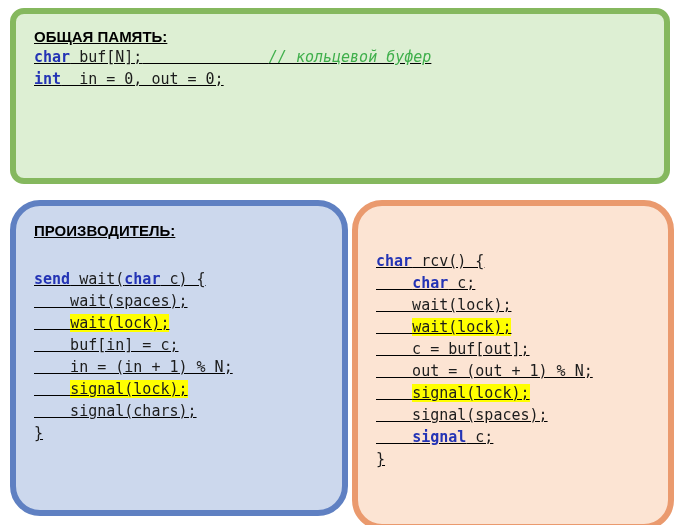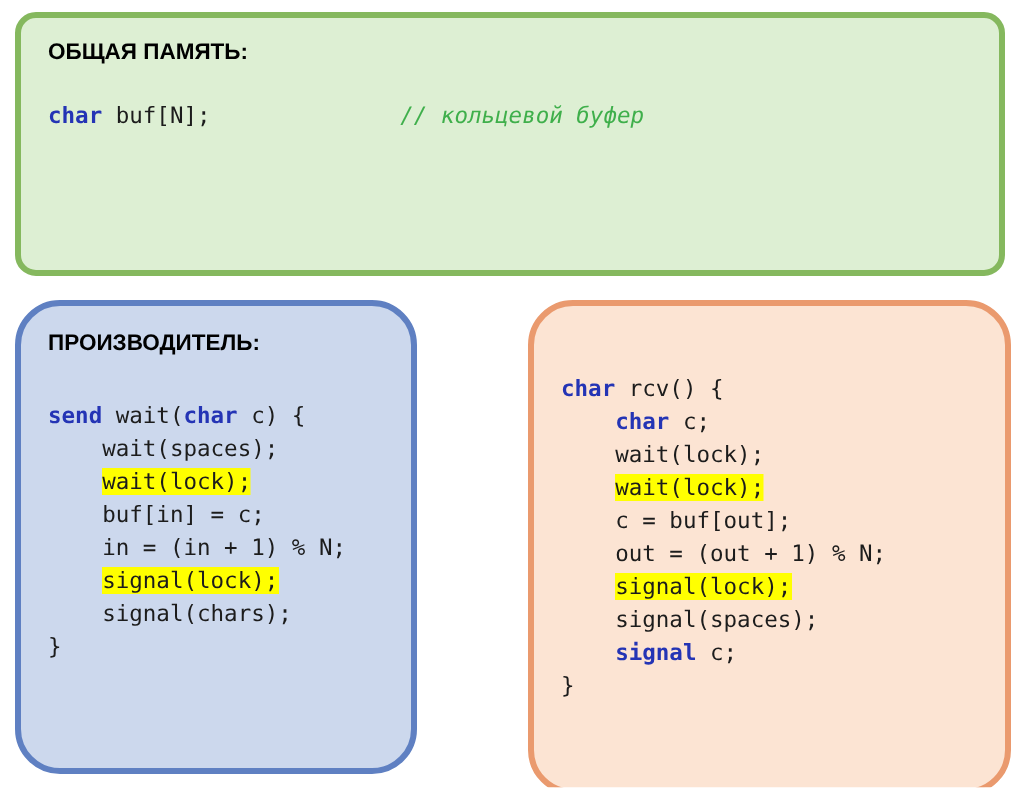--- a/index.html
+++ b/index.html
@@ -7,31 +7,32 @@
     position: relative;
     width: 689px;
     height: 525px;
     background: var(--page-bg, #ffffff);
     font-family: "DejaVu Sans Mono", monospace;
     overflow: hidden;
   }
   .panel {
     position: absolute;
     box-sizing: border-box;
-    border: 4px solid #b91c1c;
+    border: 6px solid #b91c1c;
+    text-decoration: underline;
   }
   .panel-shared {
     left: 10px; top: 8px; width: 660px; height: 176px;
     background: var(--shared-fill, #ddefd3);
     border-color: var(--shared-border, #85b85e);
     border-radius: 14px;
     padding: 14px 18px 0 18px;
   }
   .panel-producer {
-    left: 10px; top: 200px; width: 268px; height: 316px;
+    left: 10px; top: 200px; width: 338px; height: 316px;
     background: var(--producer-fill, #ccd8ed);
     border-color: var(--producer-border, #5f80c2);
     border-radius: 30px;
     padding: 16px 18px 0 18px;
   }
   .panel-consumer {
     left: 352px; top: 200px; width: 322px; height: 330px;
     background: var(--consumer-fill, #fce4d3);
     border-color: var(--consumer-border, #ea9a6e);
     border-radius: 30px;
@@ -44,36 +45,37 @@
     font-size: 15px;
     line-height: 18px;
     color: #000000;
   }
   .code {
     font-family: "DejaVu Sans Mono", monospace;
     font-size: 15px;
     line-height: 22px;
     color: var(--code-text, #1c1c1c);
   }
-  .panel-shared .code { margin-top: 22px; }
+  .panel-shared .code { }
   .panel-producer .code, .panel-consumer .code { margin-top: 28px; }
   .code-line { white-space: pre; min-height: 22px; }
   .tok-kw { color: var(--keyword, #2434b5); font-weight: bold; }
   .tok-c  { color: var(--comment, #3faf4b); font-style: italic; }
   .tok-h  { background: var(--highlight, #ffff00); }
 </style>
 </head>
 <body>
 
 <div class="canvas">
 
   <section class="panel panel-shared">
     <h2 class="panel-title">ОБЩАЯ ПАМЯТЬ:</h2>
     <div class="code">
         <div class="code-line"><span class="tok-kw">char</span><span> buf[N];</span><span>              </span><span class="tok-c">// кольцевой буфер</span></div>
+        <div class="code-line"><span class="tok-kw">int</span><span>  in = 0, out = 0;</span></div>
       </div>
   </section>
 
   <section class="panel panel-producer">
     <h2 class="panel-title">ПРОИЗВОДИТЕЛЬ:</h2>
     <div class="code">
         <div class="code-line"><span class="tok-kw">send</span><span> wait(</span><span class="tok-kw">char</span><span> c) {</span></div>
         <div class="code-line"><span>    wait(spaces);</span></div>
         <div class="code-line"><span>    </span><span class="tok-h">wait(lock);</span></div>
         <div class="code-line"><span>    buf[in] = c;</span></div>

